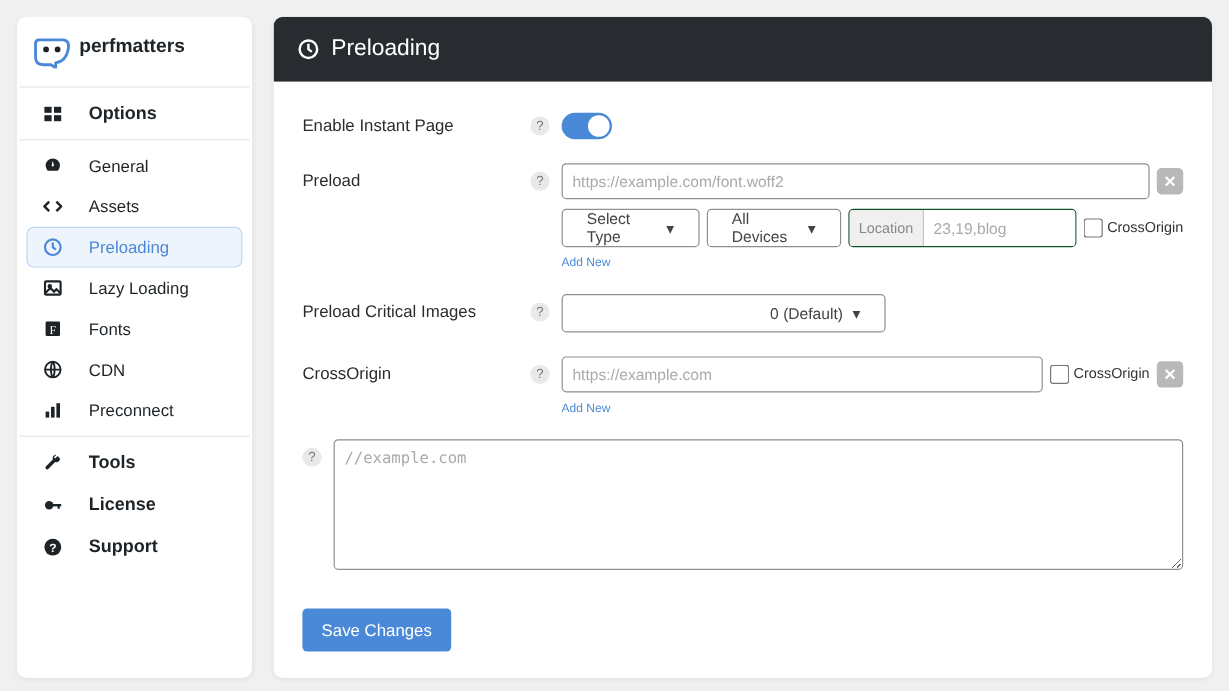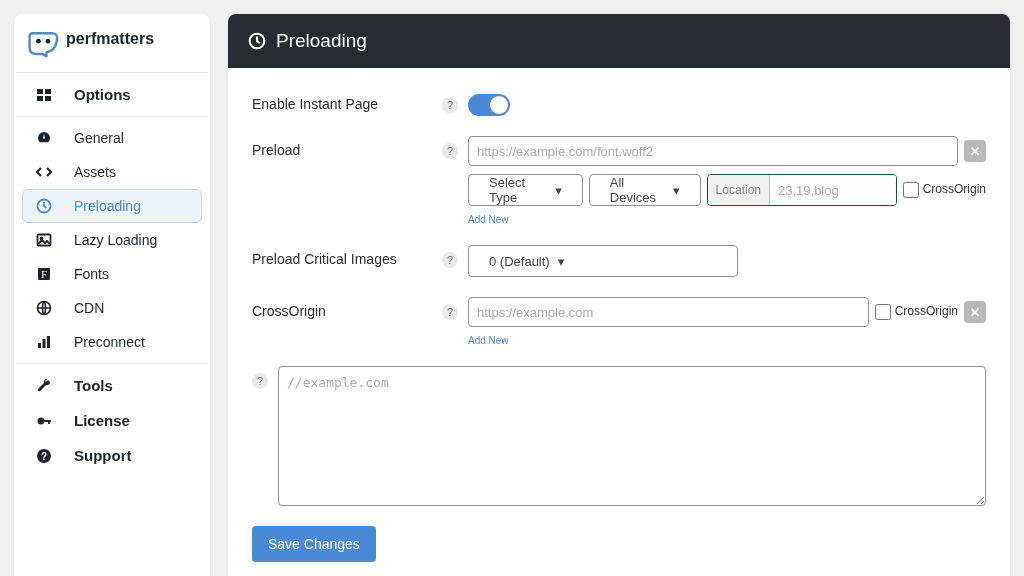--- a/index.html
+++ b/index.html
@@ -33,23 +33,23 @@
 .xbtn{width:22px;height:22px;background:#b8b8b8;border-radius:4px;display:flex;align-items:center;justify-content:center;color:#fff;font-weight:700;font-size:13px;cursor:pointer}
 .select{height:32px;display:flex;align-items:center;gap:6px;padding:0 20px;cursor:pointer;font-size:13px}
 .select .chev{margin-left:2px}
 .location-group{display:flex;border:1px solid #14532d;border-radius:4px;overflow:hidden;height:32px}
 .location-group .lbl{background:#f0f0f0;padding:0 8px;display:flex;align-items:center;font-size:12px;color:#888;border-right:1px solid #c3c3c3}
 .location-group input{border:none;outline:none;padding:0 8px;font-size:13px;width:150px}
 .location-group input::placeholder{color:#aaa}
 .cbx{display:flex;align-items:flex-start;gap:4px;font-size:12px;color:#333}
 .cbx input{width:16px;height:16px;border:1px solid #8c8f94;border-radius:3px}
 .addnew{color:#4a89d8;font-size:10px;cursor:pointer}
-.select.wide{width:270px;justify-content:flex-start}
-.textarea{width:100%;height:140px;resize:both;padding:8px}
-.save{background:#4a89d8;color:#fff;border:none;padding:10px 16px;border-radius:4px;font-size:14px;cursor:pointer;margin-top:0}
+.select.wide{width:270px;justify-content:flex-end}
+.textarea{width:100%;height:109px;resize:both;padding:8px}
+.save{background:#4a89d8;color:#fff;border:none;padding:10px 16px;border-radius:4px;font-size:14px;cursor:pointer;margin-top:12px}
 svg{display:block}
 </style>
 </head>
 <body>
 
 <div class="container">
   <div class="sidebar">
     <div class="logo">
       <span class="logo-mark">
         <svg viewBox="0 0 40 34">

